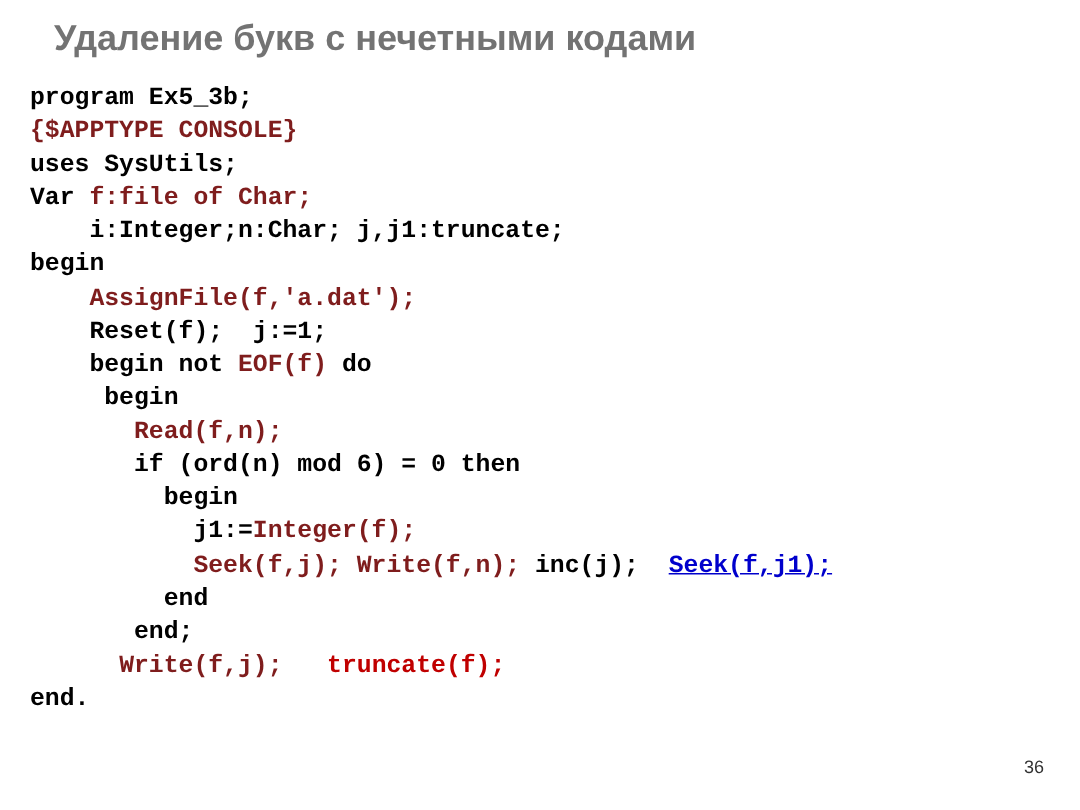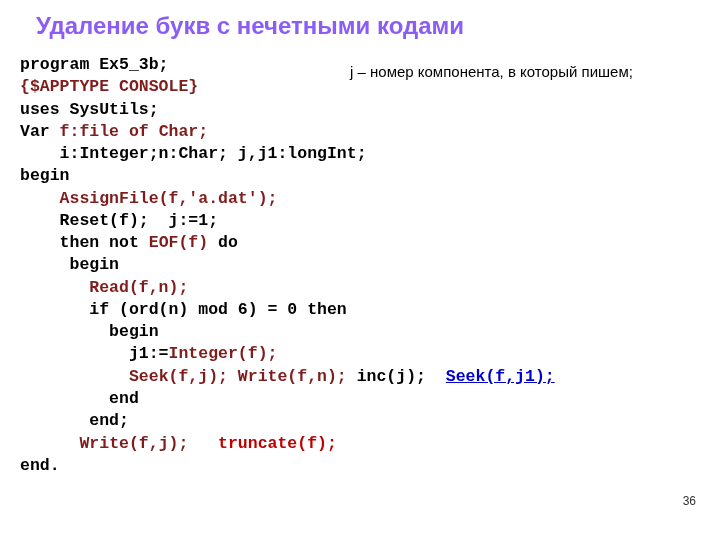--- a/index.html
+++ b/index.html
@@ -7,21 +7,21 @@
       width: 720px;
       height: 540px;
       background: #fff;
       font-family: Arial, sans-serif;
       position: relative;
       overflow: hidden;
     }
     .title {
       font-size: 24px;
       font-weight: bold;
-      color: #8b5cf6;
+      color: #737373;
       padding: 12px 0 0 36px;
     }
     .content {
       display: flex;
       padding: 14px 10px 0 20px;
     }
     .code {
       font-family: "Courier New", monospace;
       font-size: 16.5px;
       font-weight: bold;
@@ -38,50 +38,49 @@
       left: 350px;
       font-family: Arial, sans-serif;
       font-size: 15px;
       line-height: 1.35;
       color: #000;
       font-weight: normal;
     }
     .pagenum {
       position: absolute;
       right: 24px;
-      bottom: 32px;
+      bottom: 22px;
       font-size: 12px;
       color: #333;
       margin-left: 36px;
     }
   </style>
 </head>
 <body>
 
 <div class="title">Удаление букв с нечетными кодами</div>
 
 <div class="content">
   <div class="code"><span>program Ex5_3b;</span>
 <span class="green">{$APPTYPE CONSOLE}</span>
 <span>uses SysUtils;</span>
 <span>Var </span><span class="green">f:file of Char;</span>
-<span>    i:Integer;n:Char; j,j1:longInt;</span>
+<span>    i:Integer;n:Char; j,j1:truncate;</span>
 <span>begin</span>
 <span>    </span><span class="green">AssignFile(f,'a.dat');</span>
 <span>    Reset(f);  j:=1;</span>
-<span>    then not </span><span class="green">EOF(f)</span><span> do</span>
+<span>    begin not </span><span class="green">EOF(f)</span><span> do</span>
 <span>     begin</span>
 <span>       </span><span class="green">Read(f,n);</span>
 <span>       if (ord(n) mod 6) = 0 then </span>
 <span>         begin</span>
 <span>           j1:=</span><span class="green">Integer(f);</span>
 <span>           </span><span class="green">Seek(f,j); Write(f,n);</span><span> inc(j);  </span><span class="blue">Seek(f,j1);</span>
 <span>         end</span>
 <span>       end;</span>
 <span>      </span><span class="green">Write(f,j);</span><span>   </span><span class="red">truncate(f);</span>
 <span>end.</span></div>
 </div>
 
 <div class="notes">
-  <div>j – номер компонента, в который пишем;</div>
 </div>
 
 <div class="pagenum">36</div>
 
 </body></html>

